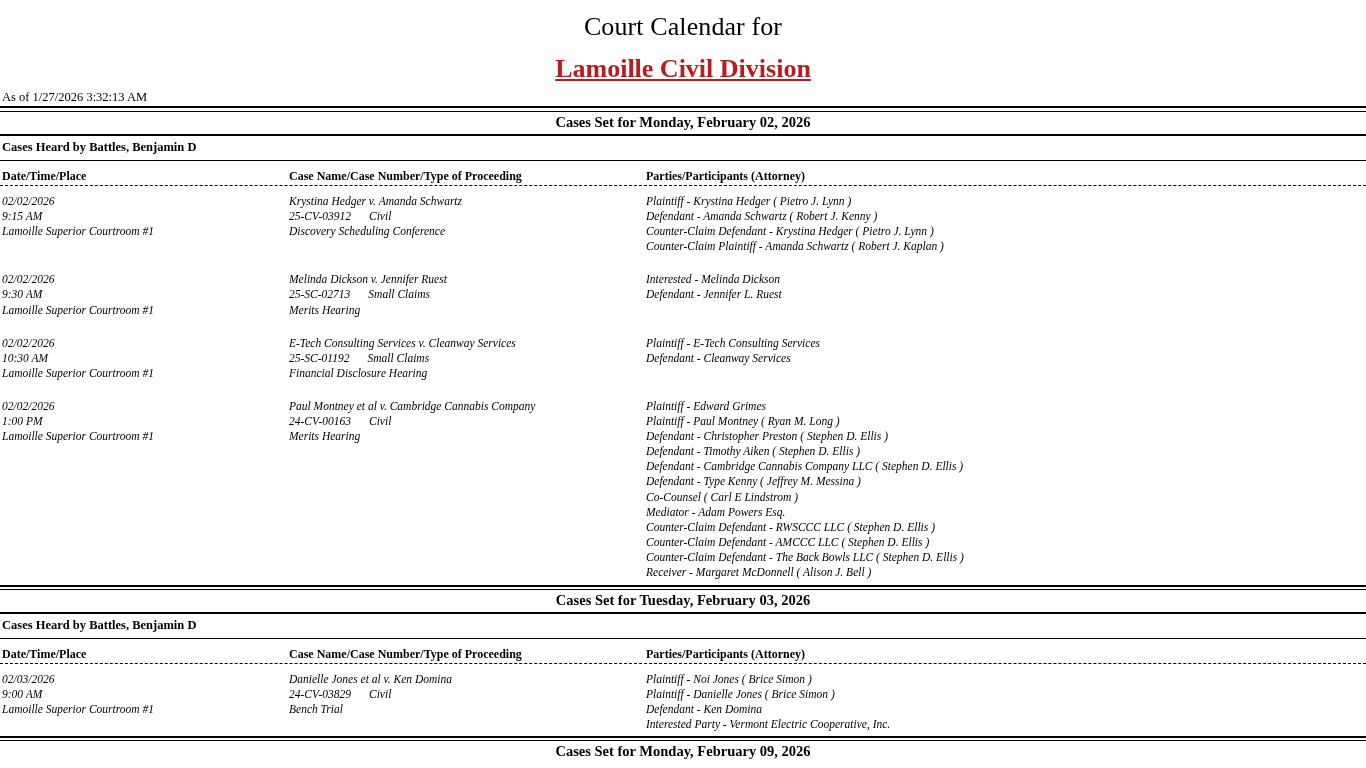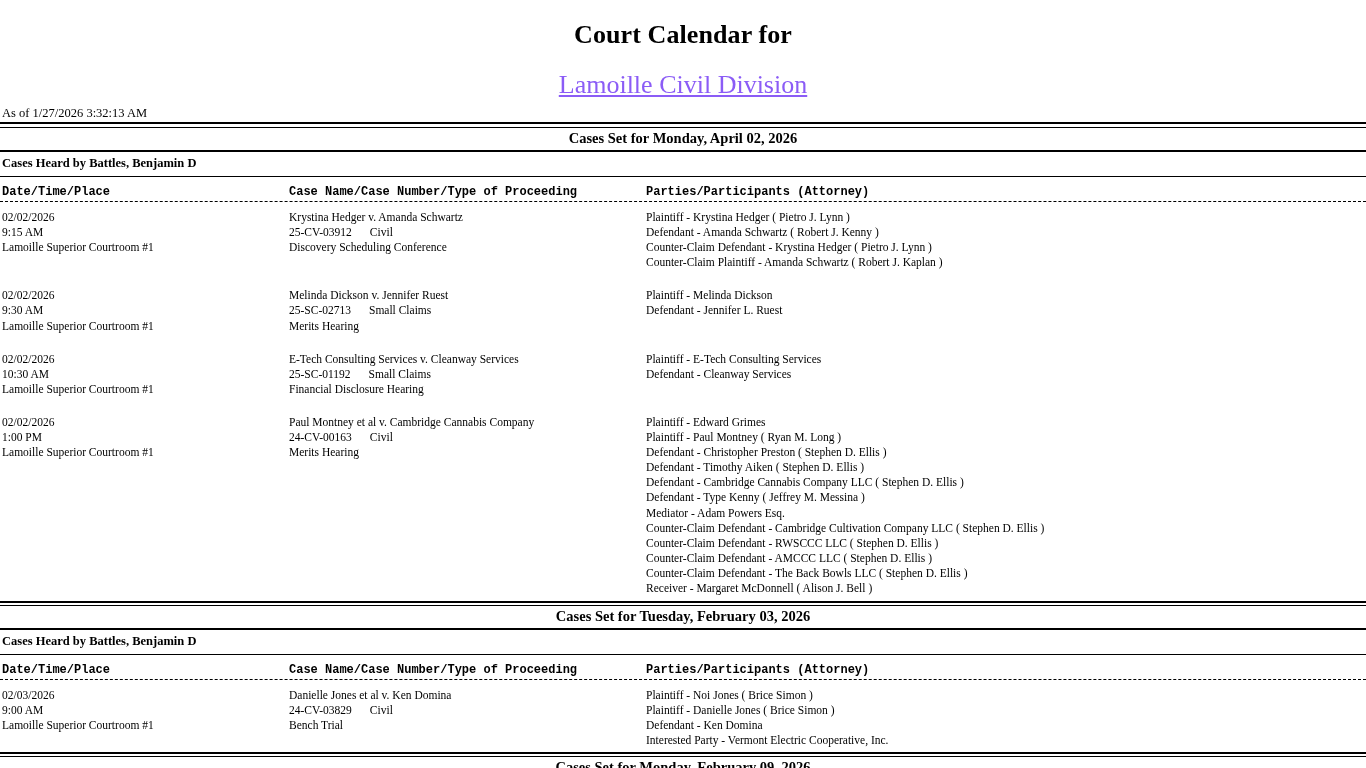--- a/index.html
+++ b/index.html
@@ -17,31 +17,31 @@
   }
   .page { width: 1366px; position: relative; }
 
   
   .masthead {
     text-align: center;
     padding-top: 2px;
   }
   .cal-title {
     font-size: 26px;
-    font-weight: bold;
+    font-weight: normal;
     line-height: 34px;
-    margin: 16px;
+    margin: 8px;
     letter-spacing: 0.1px;
   }
   .cal-division {
     font-size: 26px;
-    font-weight: normal;
+    font-weight: bold;
     line-height: 34px;
     margin: 0;
-    color: #8b5cf6;
+    color: #b91c1c;
     text-decoration: underline;
     cursor: pointer;
     display: inline-block;
   }
   .asof {
     font-size: 12.5px;
     line-height: 16px;
     text-align: left;
     padding: 3px 18px 1px 2px;
   }
@@ -93,27 +93,27 @@
   .col-date  { width: 285px; flex: 0 0 285px; padding-left: 2px; box-sizing: border-box; }
   .col-case  { width: 353px; flex: 0 0 353px; padding-left: 4px; box-sizing: border-box; }
   .col-party { flex: 1 1 auto; padding-left: 8px; box-sizing: border-box; }
 
   .col-head {
     font-size: 12px;
     font-weight: bold;
     line-height: 16px;
     padding-top: 7px;
     padding-bottom: 1px;
-    font-family: Liberation Mono, monospace;
   }
 
   .case-row {
     padding-top: 8px;
     padding-bottom: 2px;
     min-height: 0;
+    font-style: italic;
   }
   .cell-line {
     font-size: 11.5px;
     line-height: 15.1px;
     white-space: nowrap;
   }
   .cell-line.case-num .sep { display: inline-block; width: 18px; }
 
   .spacer-sm { height: 8px; }
   .spacer-xs { height: 3px; }
@@ -127,21 +127,21 @@
   <div class="masthead">
     <div class="cal-title">Court Calendar for</div>
     <a class="cal-division" href="#">Lamoille Civil Division</a>
   </div>
   <div class="asof">As of 1/27/2026 3:32:13 AM</div>
 
   <hr class="rule-thick">
   <div style="height:3px"></div>
 
   <hr class="rule-thin">
-  <div class="day-band">Cases Set for Monday, April 02, 2026</div>
+  <div class="day-band">Cases Set for Monday, February 02, 2026</div>
   <hr class="rule-thick">
 
   <div class="judge-heading">Cases Heard by Battles, Benjamin D</div>
   <hr class="rule-thin">
 
   <div class="grid-row">
     <div class="col-date col-head">Date/Time/Place</div>
     <div class="col-case col-head">Case Name/Case Number/Type of Proceeding</div>
     <div class="col-party col-head">Parties/Participants (Attorney)</div>
   </div>
@@ -173,21 +173,21 @@
       <div class="cell-line">02/02/2026</div>
       <div class="cell-line">9:30 AM</div>
       <div class="cell-line">Lamoille Superior Courtroom #1</div>
     </div>
     <div class="col-case">
       <div class="cell-line">Melinda Dickson v. Jennifer Ruest</div>
       <div class="cell-line case-num"><span>25-SC-02713</span><span class="sep"></span><span>Small Claims</span></div>
       <div class="cell-line">Merits Hearing</div>
     </div>
     <div class="col-party">
-      <div class="cell-line">Plaintiff - Melinda Dickson</div>
+      <div class="cell-line">Interested - Melinda Dickson</div>
       <div class="cell-line">Defendant - Jennifer L. Ruest</div>
     </div>
   </div>
 
   <div class="spacer-sm"></div>
 
   <div class="grid-row case-row">
     <div class="col-date">
       <div class="cell-line">02/02/2026</div>
       <div class="cell-line">10:30 AM</div>
@@ -217,22 +217,22 @@
       <div class="cell-line case-num"><span>24-CV-00163</span><span class="sep"></span><span>Civil</span></div>
       <div class="cell-line">Merits Hearing</div>
     </div>
     <div class="col-party">
       <div class="cell-line">Plaintiff - Edward Grimes</div>
       <div class="cell-line">Plaintiff - Paul Montney   ( Ryan M. Long )</div>
       <div class="cell-line">Defendant - Christopher Preston   ( Stephen D. Ellis )</div>
       <div class="cell-line">Defendant - Timothy Aiken   ( Stephen D. Ellis )</div>
       <div class="cell-line">Defendant - Cambridge Cannabis Company LLC   ( Stephen D. Ellis )</div>
       <div class="cell-line">Defendant - Type Kenny   ( Jeffrey M. Messina )</div>
+      <div class="cell-line">Co-Counsel ( Carl E Lindstrom )</div>
       <div class="cell-line">Mediator - Adam Powers Esq.</div>
-      <div class="cell-line">Counter-Claim Defendant - Cambridge Cultivation Company LLC  ( Stephen D. Ellis )</div>
       <div class="cell-line">Counter-Claim Defendant - RWSCCC LLC  ( Stephen D. Ellis )</div>
       <div class="cell-line">Counter-Claim Defendant - AMCCC LLC  ( Stephen D. Ellis )</div>
       <div class="cell-line">Counter-Claim Defendant - The Back Bowls LLC  ( Stephen D. Ellis )</div>
       <div class="cell-line">Receiver - Margaret McDonnell   ( Alison J. Bell )</div>
     </div>
   </div>
 
   <div class="spacer-xs"></div>
 
   <hr class="rule-thick">

